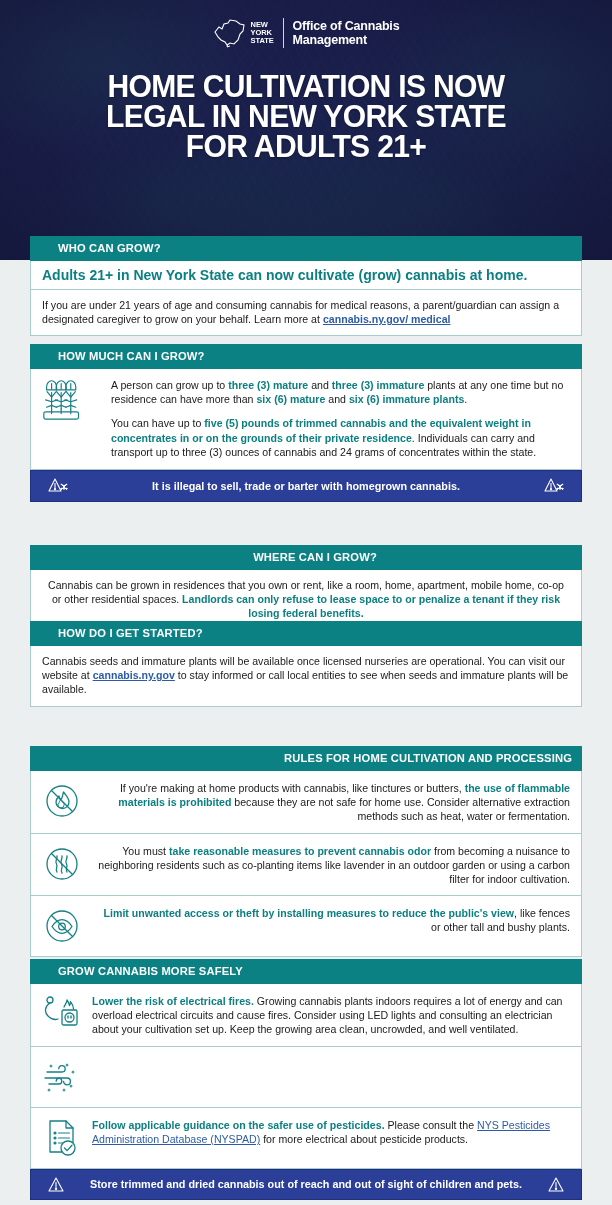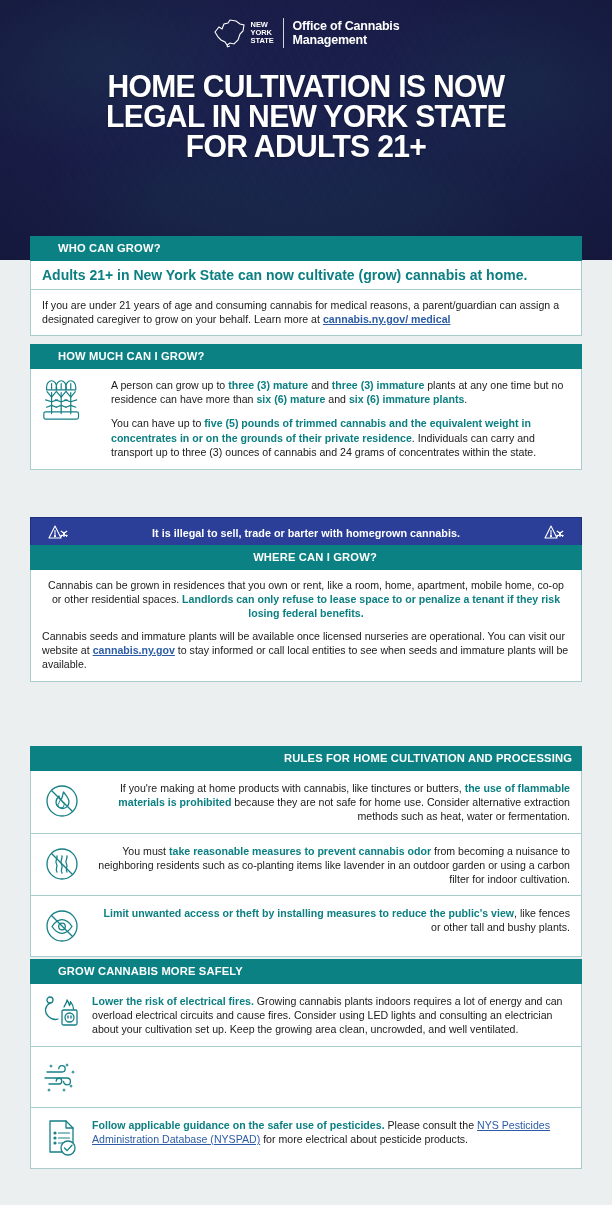--- a/index.html
+++ b/index.html
@@ -143,21 +143,20 @@
   .alert-bar {
     background: #2b3f99;
     color: #ffffff;
     font-weight: bold;
     font-size: 10.8px;
     display: flex;
     align-items: center;
     justify-content: space-between;
     padding: 6px 16px;
     border: 1px solid #1d2f7d;
-    margin-top: 47px;
   }
   .alert-bar .alert-text { flex: 1; text-align: center; }
 
   
   .icon-row {
     display: flex;
     align-items: flex-start;
     gap: 9px;
     padding: 9px 11px 9px 10px;
     font-size: 10.6px;
@@ -285,20 +284,21 @@
   <div class="wrap" style="top:545px;text-align:center;">
     <div class="card-head">WHERE CAN I GROW?</div>
     <div class="card">
       <div class="card-body">
         <p><span>Cannabis can be grown in residences that you own or rent, like a room, home, apartment, mobile home, co-op or other residential spaces. </span><span class="hl">Landlords can only refuse to lease space to or penalize a tenant if they risk losing federal benefits.</span></p>
       </div>
     </div>
   </div>
 
   <div class="wrap" style="top:621px;">
+    <div class="card-head">HOW DO I GET STARTED?</div>
     <div class="card">
       <div class="card-body">
         <p><span>Cannabis seeds and immature plants will be available once licensed nurseries are operational. You can visit our website at </span><a class="lnk" href="#">cannabis.ny.gov</a><span> to stay informed or call local entities to see when seeds and immature plants will be available.</span></p>
       </div>
     </div>
   </div>
 
   <div class="wrap" style="top:746px;text-align:right;">
     <div class="card-head">RULES FOR HOME CULTIVATION AND PROCESSING</div>
     <div class="card">

